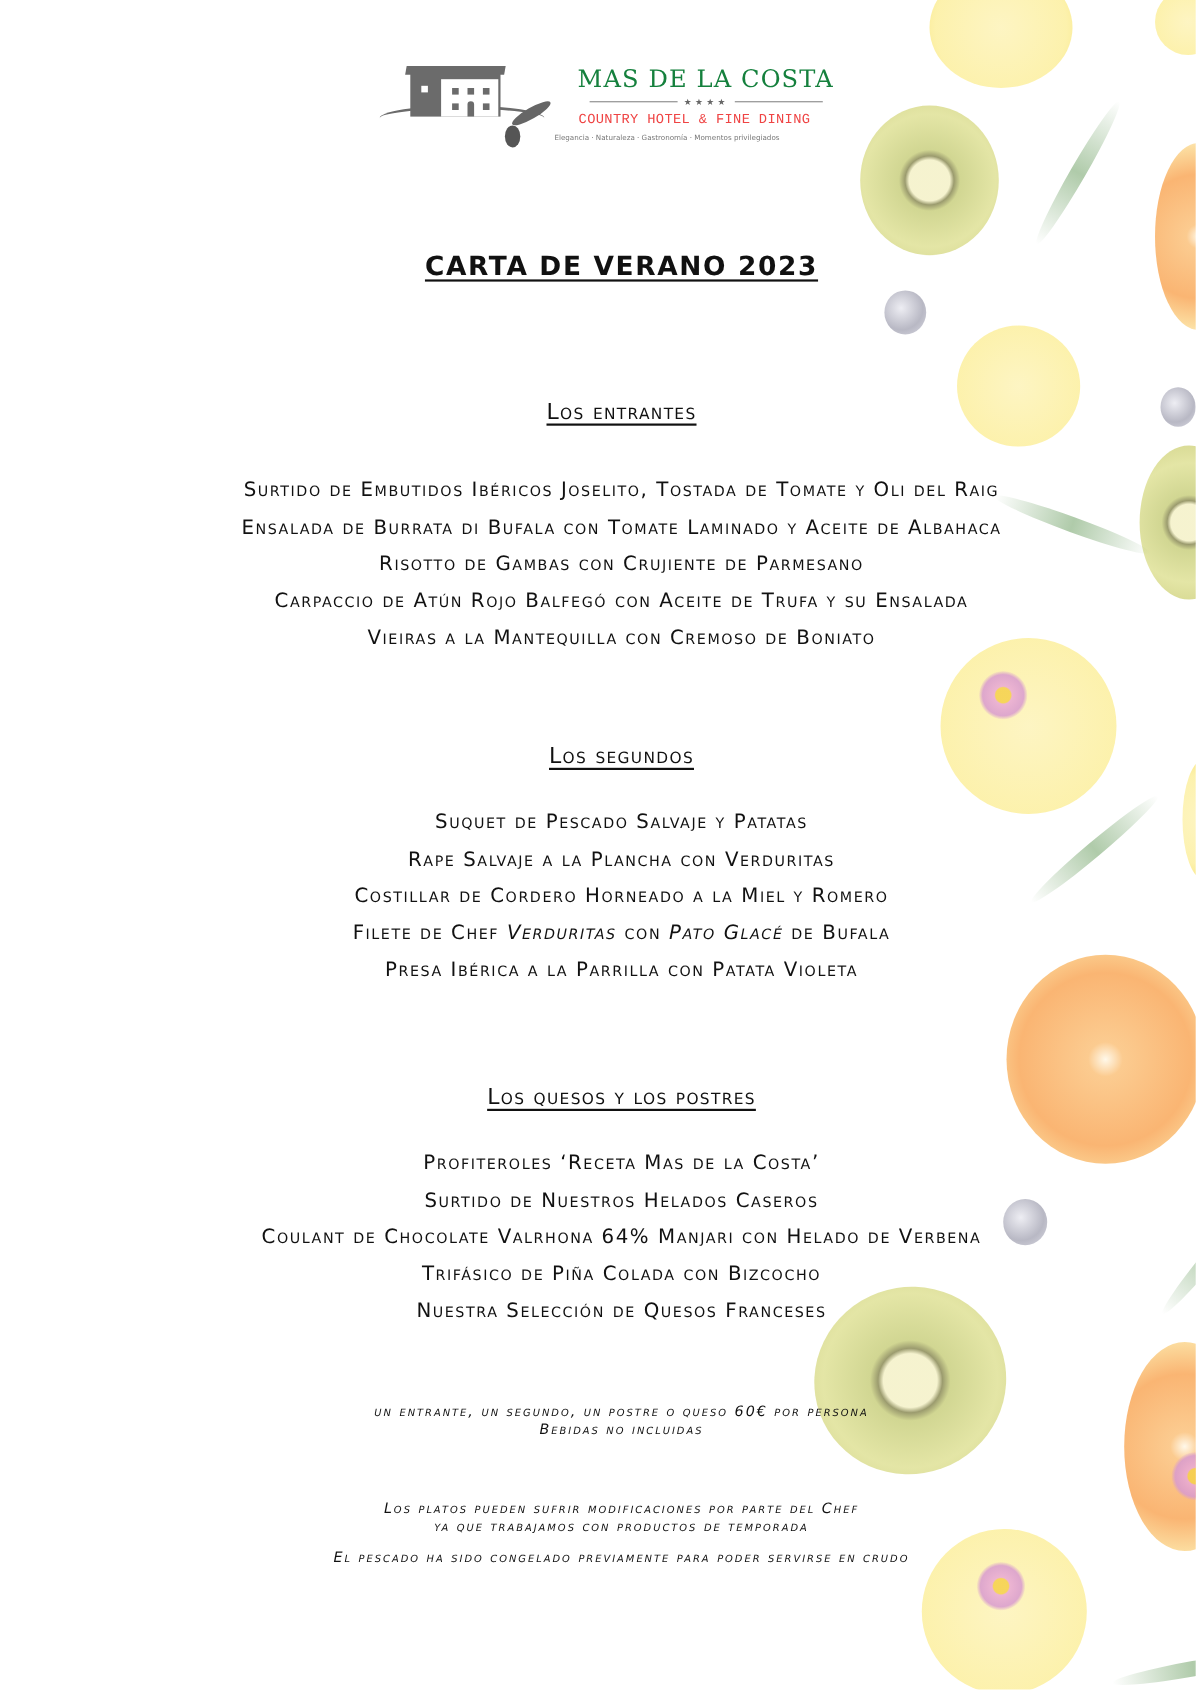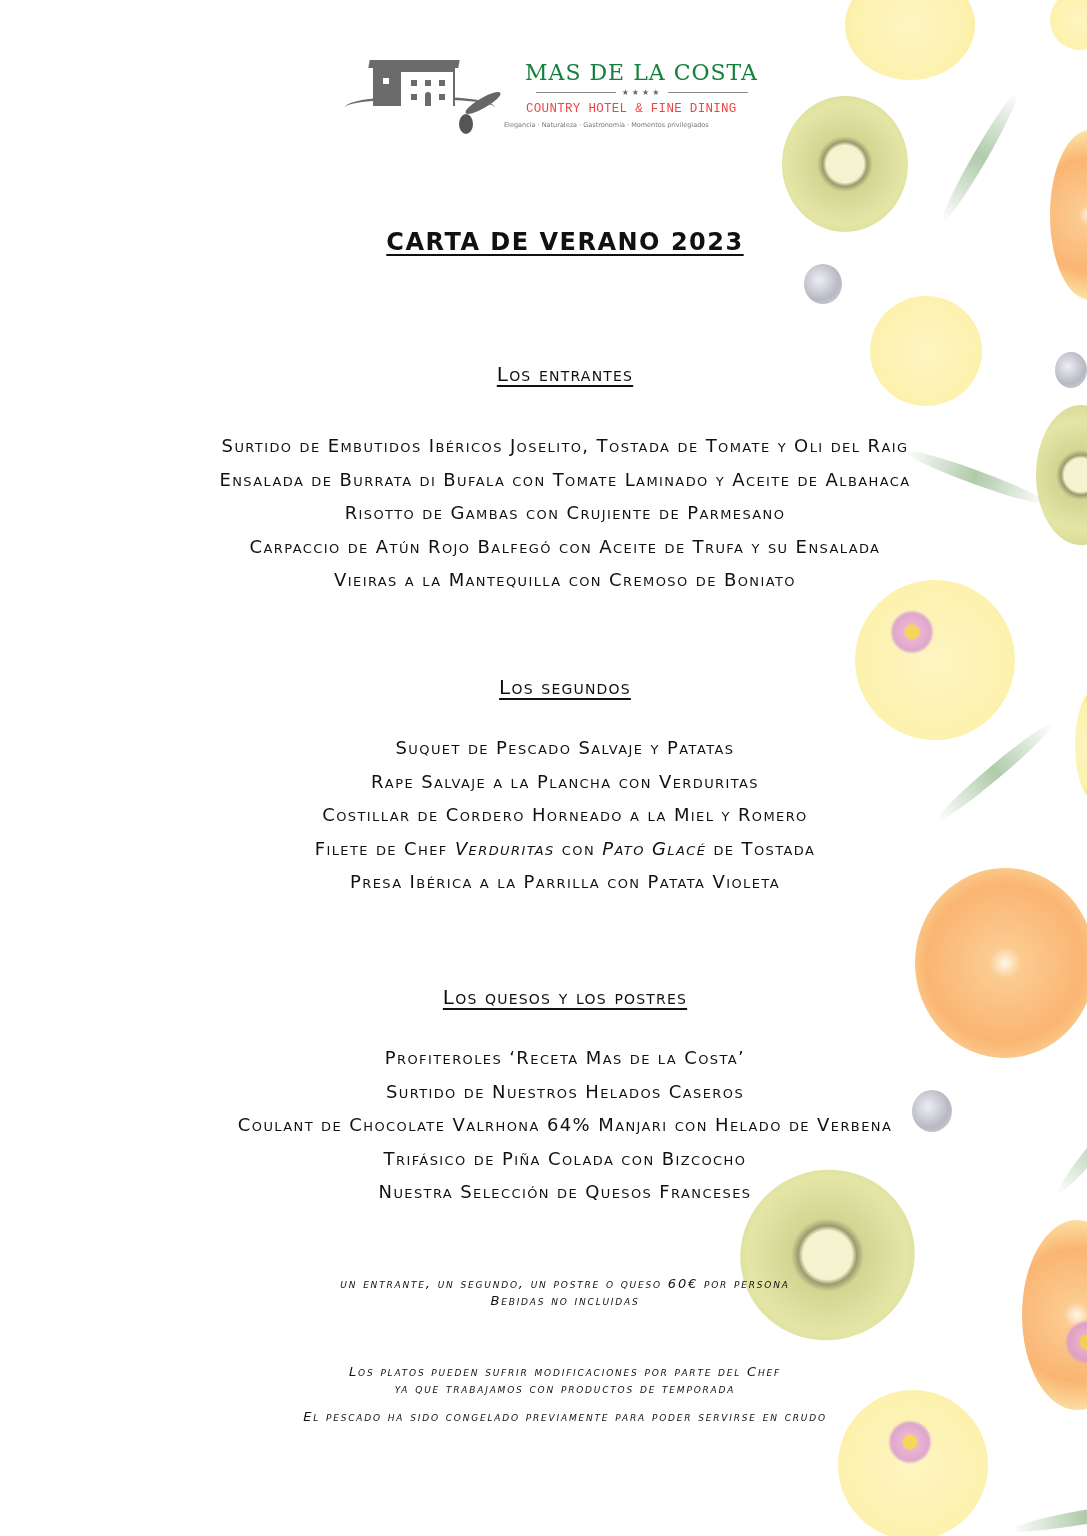--- a/index.html
+++ b/index.html
@@ -125,21 +125,21 @@
   <li>Carpaccio de Atún Rojo Balfegó con Aceite de Trufa y su Ensalada</li>
   <li>Vieiras a la Mantequilla con Cremoso de Boniato</li>
 </ul>
 
 <div class="section-title" style="top:675px;">Los segundos</div>
 <ul class="items" style="top:731px;">
   <li>Suquet de Pescado Salvaje y Patatas</li>
   <li>Rape Salvaje a la Plancha con Verduritas</li>
   <li>Costillar de Cordero Horneado a la Miel y Romero</li>
   <li>
-    <span>Filete de Chef </span><em>Verduritas</em><span> con </span><em>Pato Glacé</em><span> de Tostada</span>
+    <span>Filete de Chef </span><em>Verduritas</em><span> con </span><em>Pato Glacé</em><span> de Bufala</span>
   </li>
   <li>Presa Ibérica a la Parrilla con Patata Violeta</li>
 </ul>
 
 <div class="section-title" style="top:985px;">Los quesos y los postres</div>
 <ul class="items" style="top:1041px;">
   <li>Profiteroles ‘Receta Mas de la Costa’</li>
   <li>Surtido de Nuestros Helados Caseros</li>
   <li>Coulant de Chocolate Valrhona 64% Manjari con Helado de Verbena</li>
   <li>Trifásico de Piña Colada con Bizcocho</li>

